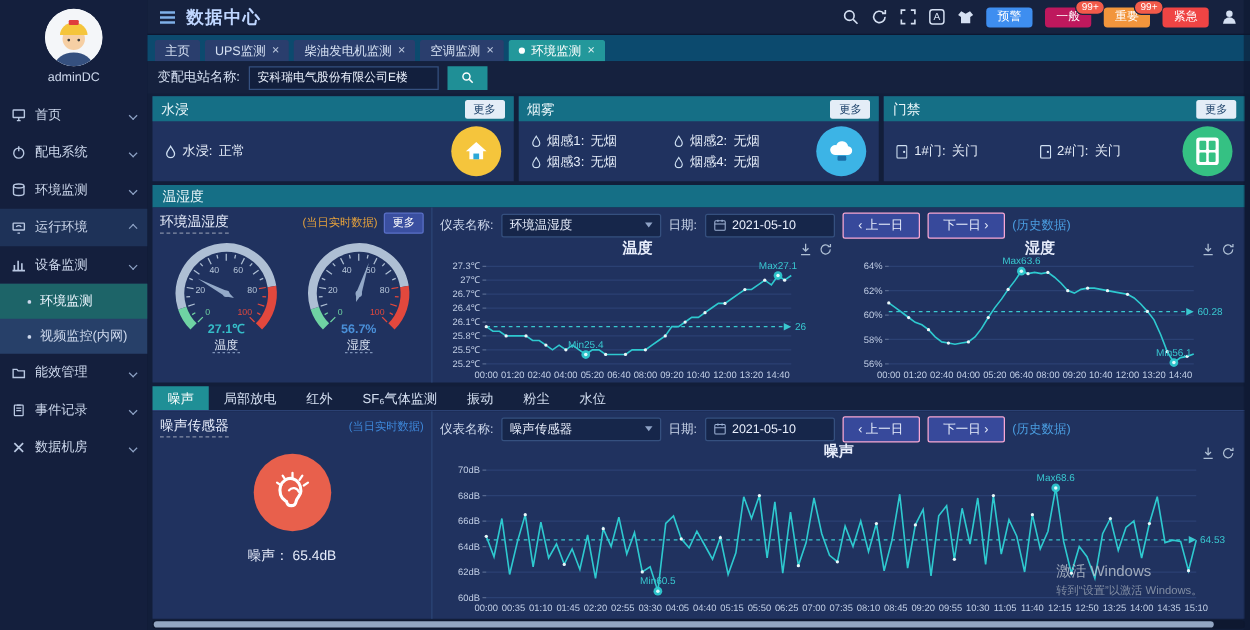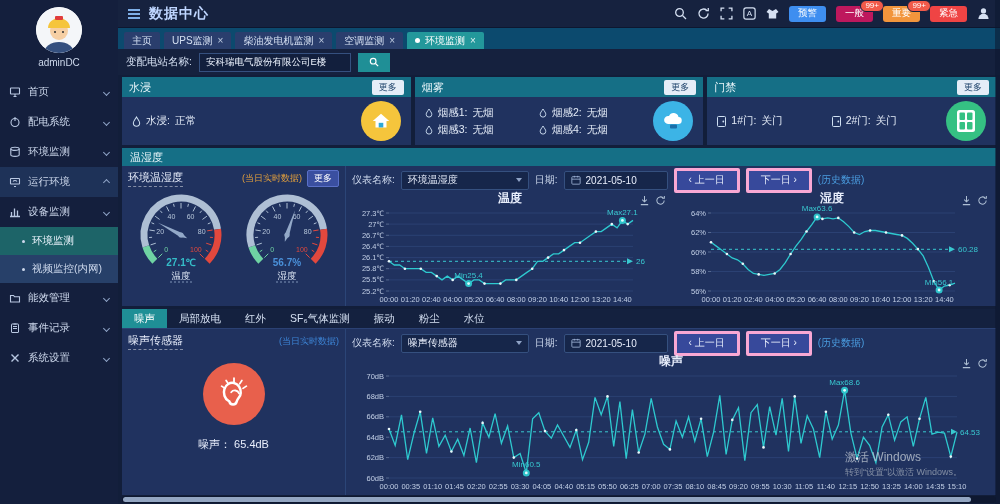--- a/index.html
+++ b/index.html
@@ -67,21 +67,21 @@
   .note-orange{color:#e6a23c;font-size:9px;margin-left:auto;white-space:nowrap}
   .note-blue{color:#3d86d8;font-size:9px;margin-left:auto;white-space:nowrap}
   .bmore{background:#3a4fa0;border:1px solid #5a70c8;color:#fff;font-size:9px;padding:1px 6px;border-radius:2px;cursor:pointer;flex-shrink:0}
   .gauges{display:flex;justify-content:center;gap:2px}
   .charts-area{flex:1;padding:2px 6px 0;display:flex;flex-direction:column;min-width:0}
   .controls{display:flex;align-items:center;gap:6px;height:24px;flex-shrink:0}
   .clabel{color:#cdd8ec;font-size:10px;white-space:nowrap}
   .select{width:128px;height:19px;background:#16264a;border:1px solid #35507f;border-radius:2px;display:flex;align-items:center;padding:0 6px;font-size:10px;color:#e8eefc;cursor:pointer}
   .selarrow{margin-left:auto;width:0;height:0;border-left:3.5px solid transparent;border-right:3.5px solid transparent;border-top:4px solid #8fa3c6}
   .datebox{width:104px;height:19px;background:#16264a;border:1px solid #35507f;border-radius:2px;display:flex;align-items:center;gap:5px;padding:0 6px;font-size:10px;color:#e8eefc;cursor:pointer}
-  .pbtn{background:#37499b;border:3px solid #f9a8d4;color:#e8eefc;font-size:10px;padding:2.5px 12px;border-radius:2px;cursor:pointer;white-space:nowrap}
+  .pbtn{background:#37499b;border:1px solid #f9a8d4;color:#e8eefc;font-size:10px;padding:2.5px 12px;border-radius:2px;cursor:pointer;white-space:nowrap}
   .pbtn.prev::before{content:"‹  "}
   .pbtn.next::after{content:"  ›"}
   .hist{color:#4a9de0;font-size:10px;cursor:pointer;white-space:nowrap}
   .charts-row{display:flex;flex:1;gap:6px;min-height:0}
   .chartblock{flex:1;position:relative;min-width:0}
   .ctitle{text-align:center;color:#e8eefc;font-size:12px;font-weight:bold;height:14px;line-height:13px}
   .cicons{position:absolute;right:2px;top:0;display:flex;gap:5px}
   .ax{font-size:7.5px;fill:#c2cfe6}
   .avl{font-size:8px;fill:#39c8d0}
   .mml{font-size:8px;fill:#39c8d0}
@@ -188,21 +188,21 @@
             <rect x="2.5" y="2" width="7" height="8.5" rx="0.5"></rect>
             <path d="M4.5 2h3M4 4.5h4M4 6.5h4"></path>
           </svg>
         <span class="mil">事件记录</span>
         <span class="cv"></span>
       </div>
       <div class="mi">
         <svg width="12" height="12" viewBox="0 0 12 12" stroke="#b9c8e2" fill="none" stroke-width="1.4">
             <path d="M2.5 2.5l7 7M9.5 2.5l-7 7"></path>
           </svg>
-        <span class="mil">系统设置</span>
+        <span class="mil">数据机房</span>
         <span class="cv"></span>
       </div>
     </nav>
   </aside>
 
   <div class="main">
 
     <header class="topbar">
       <div class="ham">
           <span></span>

